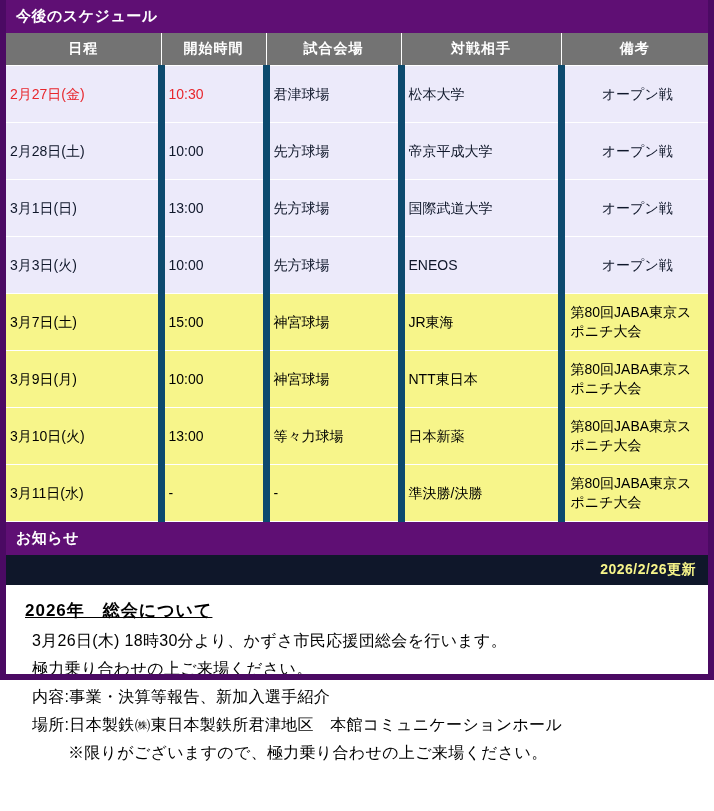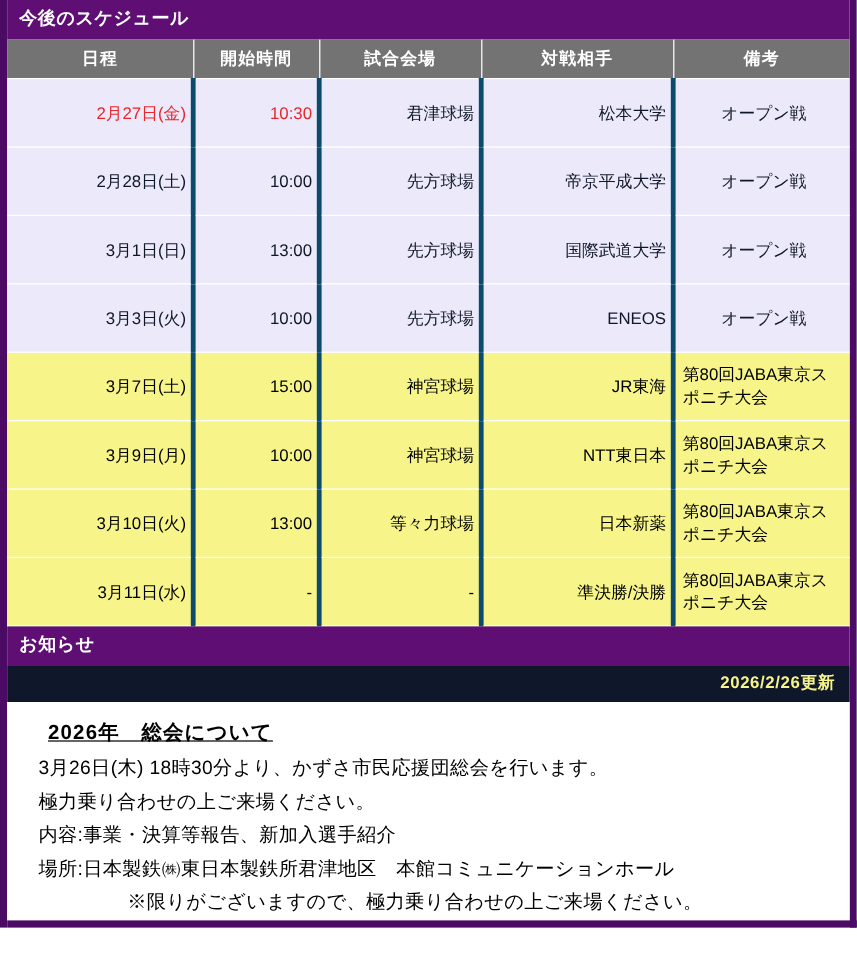--- a/index.html
+++ b/index.html
@@ -10,21 +10,21 @@
     width: 714px;
     height: 811px;
     background: #ffffff;
     font-family: "Liberation Sans", sans-serif;
     color: #000000;
     overflow: hidden;
   }
   .page {
     position: relative;
     width: 714px;
-    height: 773px;
+    height: 680px;
     background: #ffffff;
     box-sizing: border-box;
     border-left: 6px solid #4b0a63;
     border-right: 6px solid #4b0a63;
     border-top: 0;
     border-bottom: 0;
   }
   
   .section-bar {
     background: #5f0f74;
@@ -52,23 +52,23 @@
     font-size: 14px;
     font-weight: bold;
     height: 30px;
     border-right: 1px solid #ffffff;
     border-bottom: 1px solid #ffffff;
     letter-spacing: 1px;
   }
   table.schedule th:last-child { border-right: none; }
   table.schedule td {
     font-size: 14px;
-    text-align: right;
+    text-align: left;
     height: 57px;
-    border-right: 4px solid #0c4a6e;
+    border-right: 7px solid #0c4a6e;
     border-bottom: 1px solid #ffffff;
     box-sizing: border-box;
     vertical-align: middle;
     padding: 2px 4px;
     line-height: 19px;
   }
   table.schedule td:last-child { border-right: none; }
   .row-normal td { background: #eceafa; color: #0f172a; }
   .row-highlight td { background: #f7f58a; color: #000000; }
   .cell-red { color: #e8262c !important; }
@@ -109,31 +109,31 @@
   .notice-body {
     background: #ffffff;
     padding: 14px 10px 10px 14px;
     box-sizing: border-box;
     height: 224px;
   }
   .notice-title {
     font-size: 17px;
     font-weight: bold;
     text-decoration: underline;
-    margin: 0 0 6px 20px;
+    margin: 0 0 6px 5px;
     letter-spacing: 1px;
   }
   .notice-line {
     font-size: 16px;
     margin: 0 0 3px 12px;
     line-height: 25px;
     letter-spacing: 0.3px;
   }
   .notice-line.indent {
-    margin-left: 86px;
+    margin-left: 48px;
     font-family: Liberation Serif, serif;
   }
   .bottom-edge {
     height: 6px;
     background: #4b0a63;
     width: 714px;
     position: absolute;
     left: 0;
     bottom: 0;
   }

